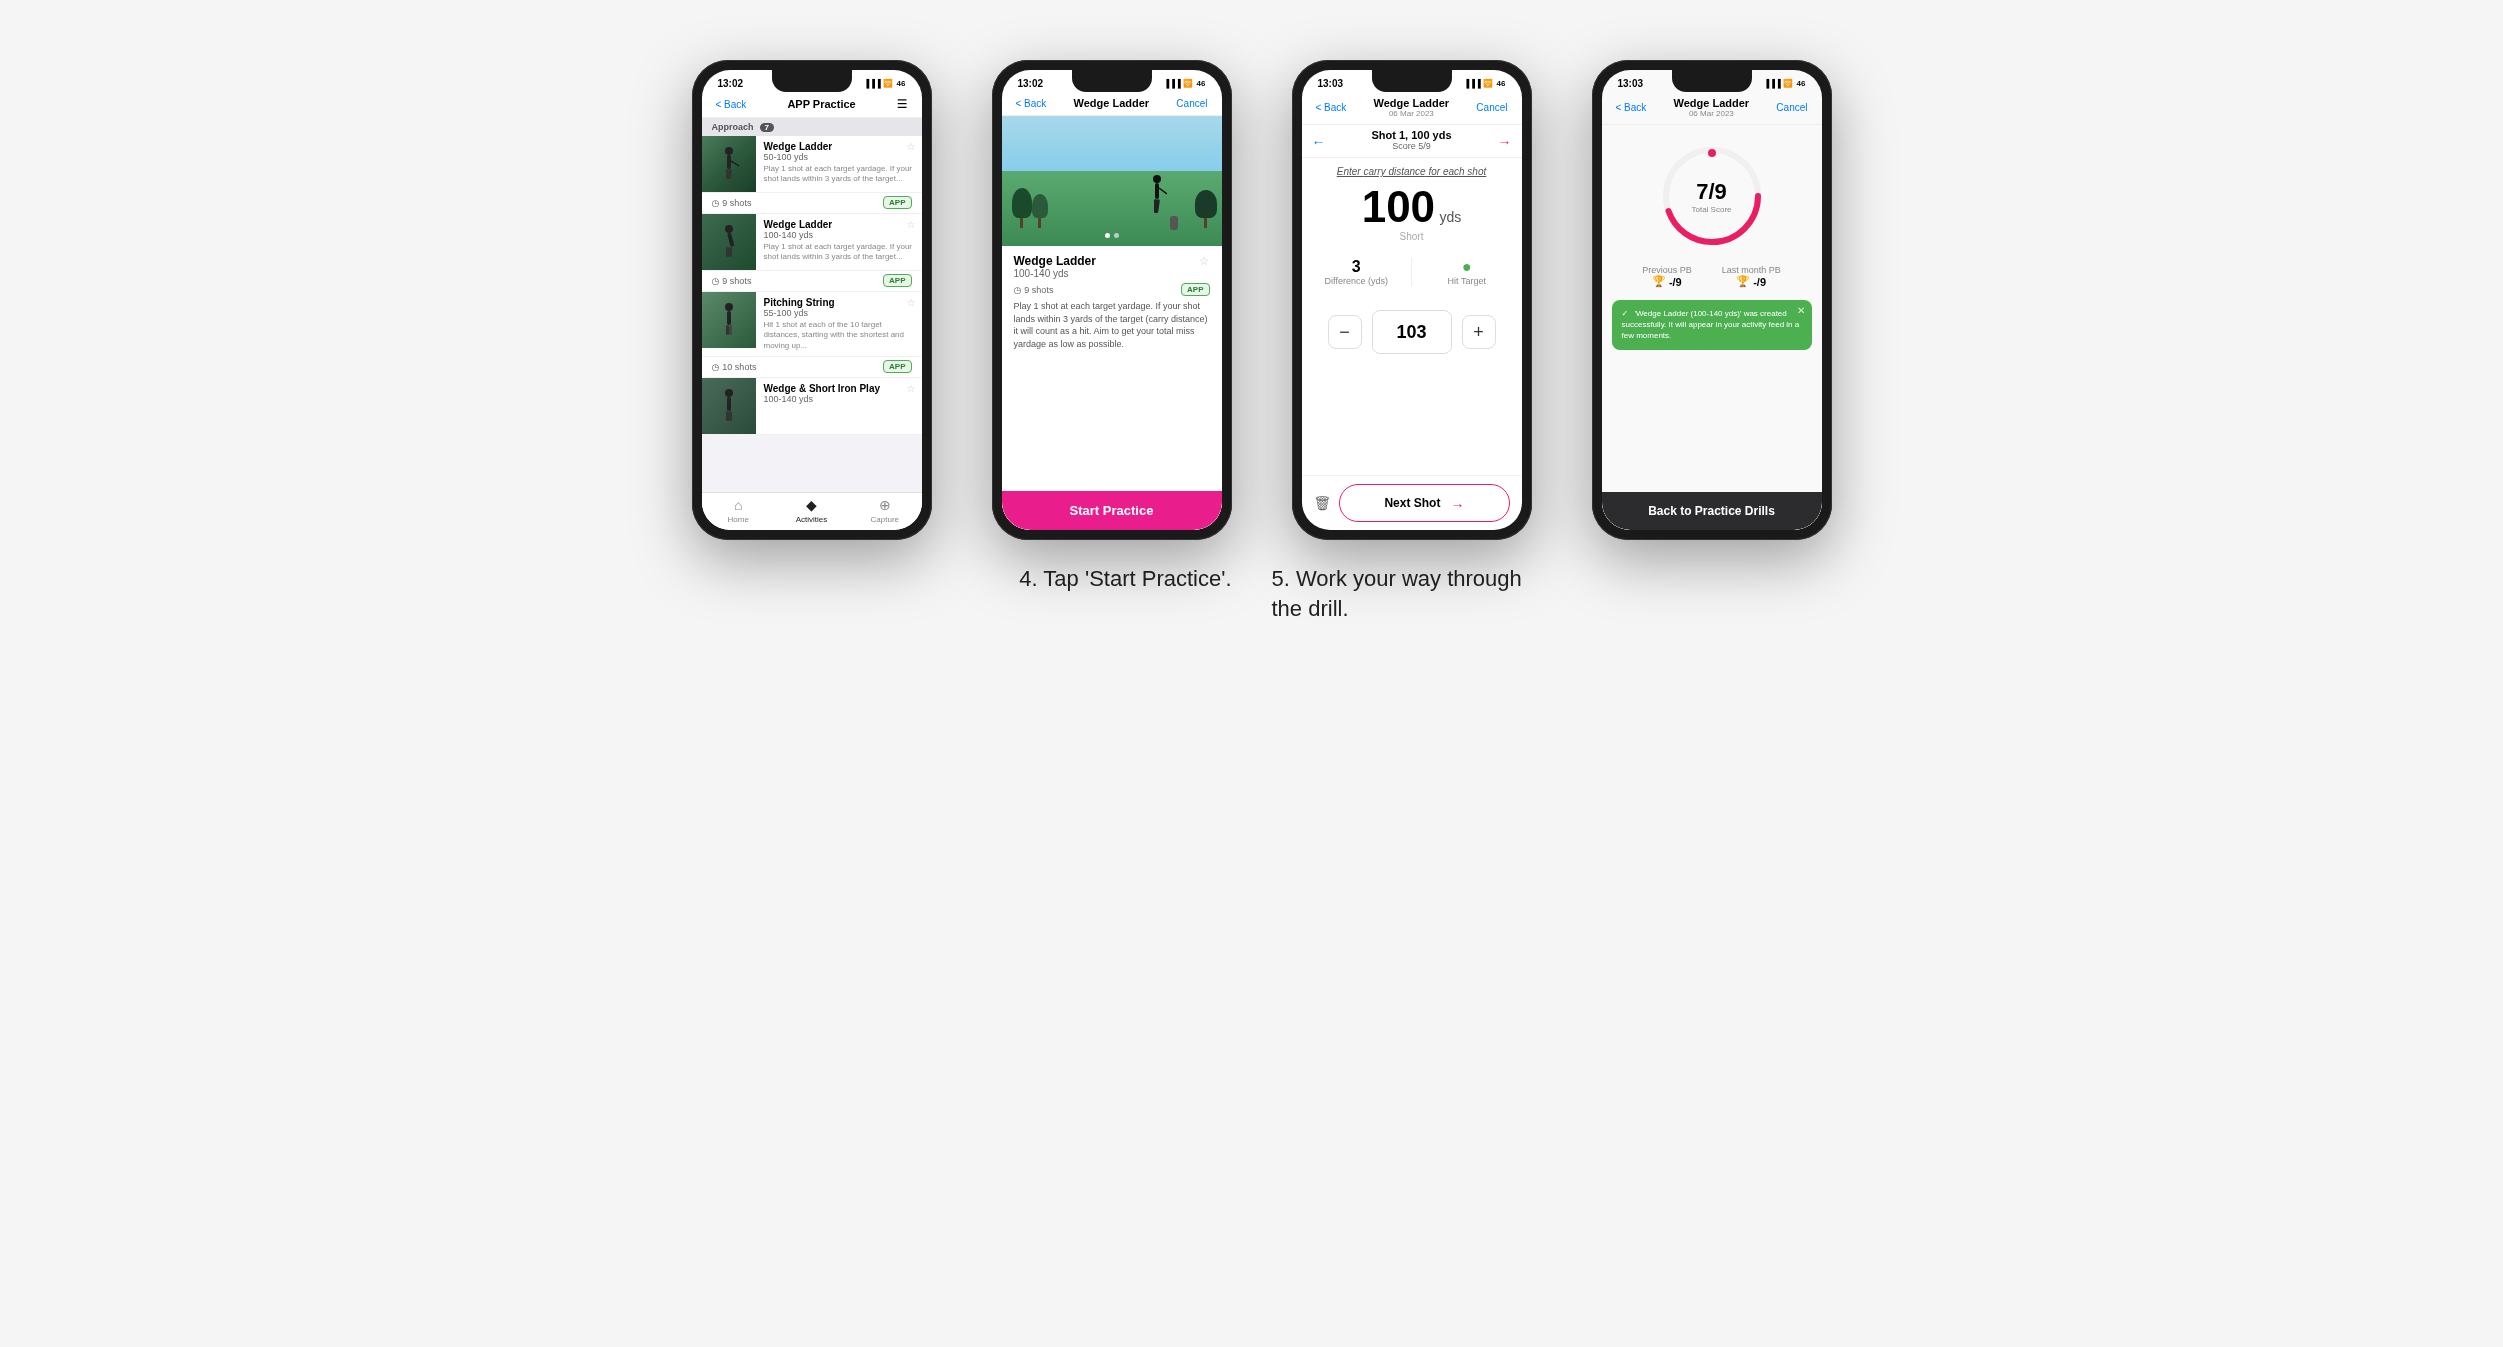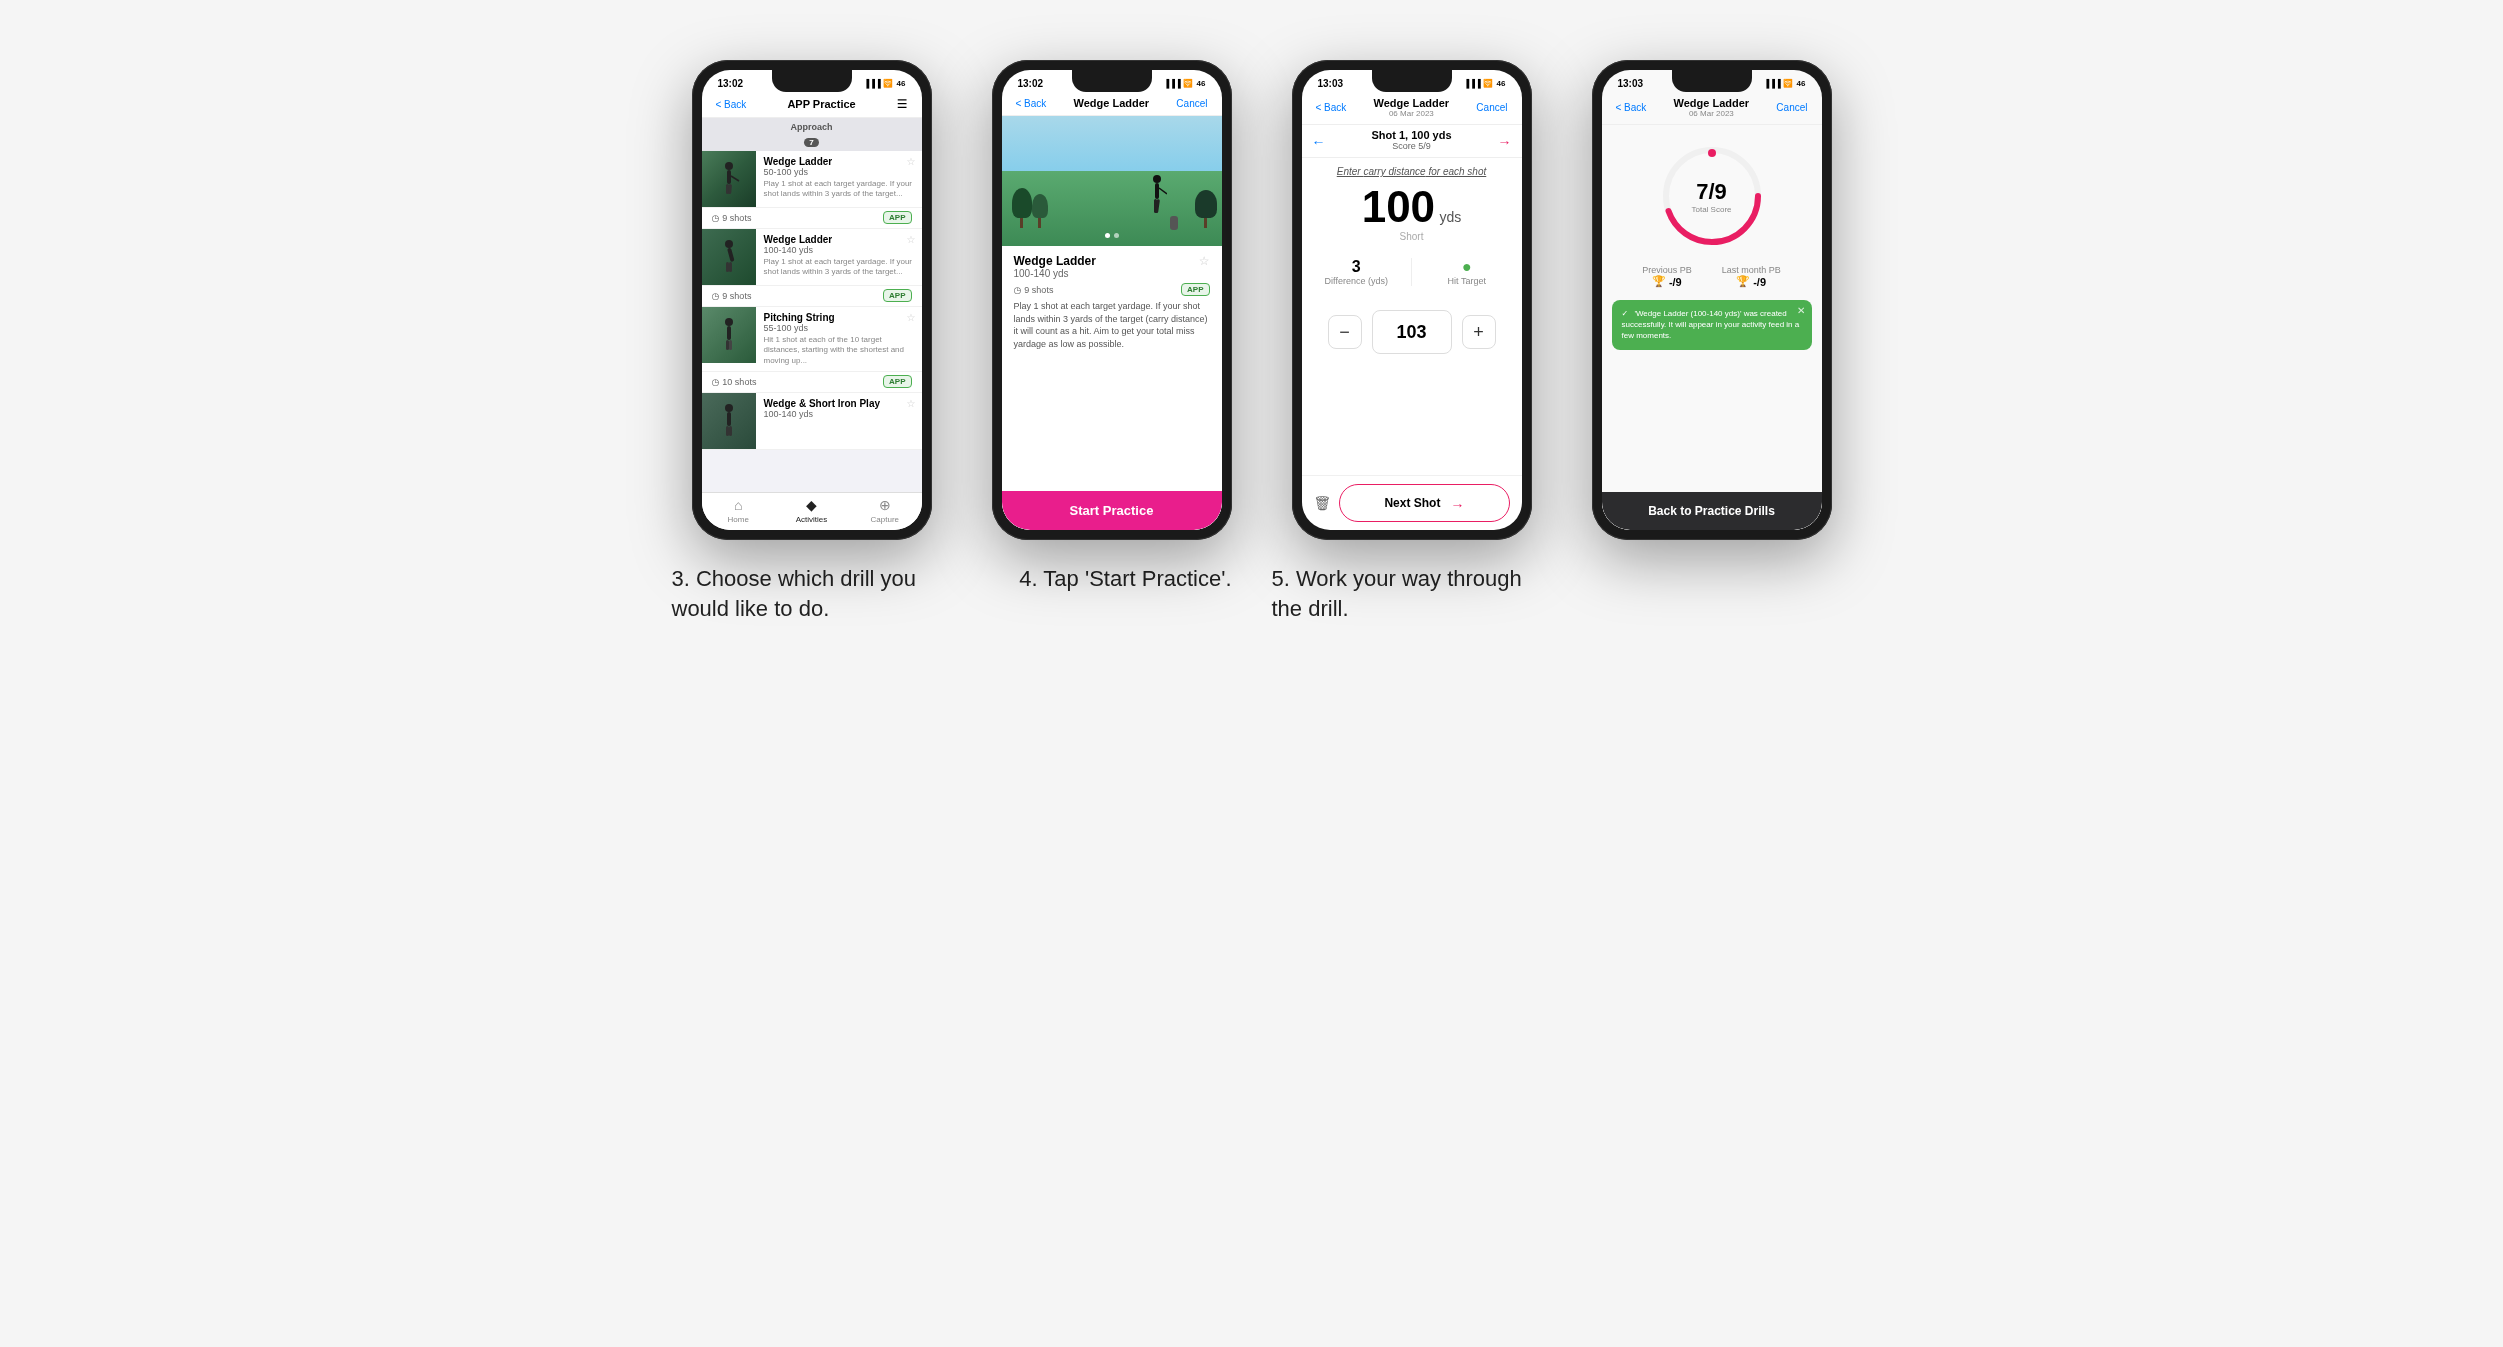--- a/index.html
+++ b/index.html
@@ -88,21 +88,20 @@
     .practice-content { flex: 1; overflow: hidden; background: #f2f2f7; }
     .section-header {
       background: #e5e5ea;
       padding: 4px 10px;
       font-size: 9px;
       font-weight: 600;
       color: #555;
       display: flex;
       align-items: center;
       gap: 6px;
-      flex-direction: column;
     }
     .section-badge {
       background: #555;
       color: #fff;
       border-radius: 8px;
       padding: 0px 5px;
       font-size: 8px;
     }
     .drill-item {
       background: #fff;
@@ -545,21 +544,20 @@
             <span class="tab-icon">◆</span>
             <span>Activities</span>
           </div>
           <div class="tab-item">
             <span class="tab-icon">⊕</span>
             <span>Capture</span>
           </div>
         </div>
       </div>
     </div>
-    <p class="step-desc">3. Choose which drill you would like to do.</p>
   </div>
 
   <div class="step">
     <div class="phone">
       <div class="phone-notch"></div>
       <div class="phone-screen">
 
         <div class="status-bar">
           <span class="time">13:02</span>
           <div class="status-icons">

